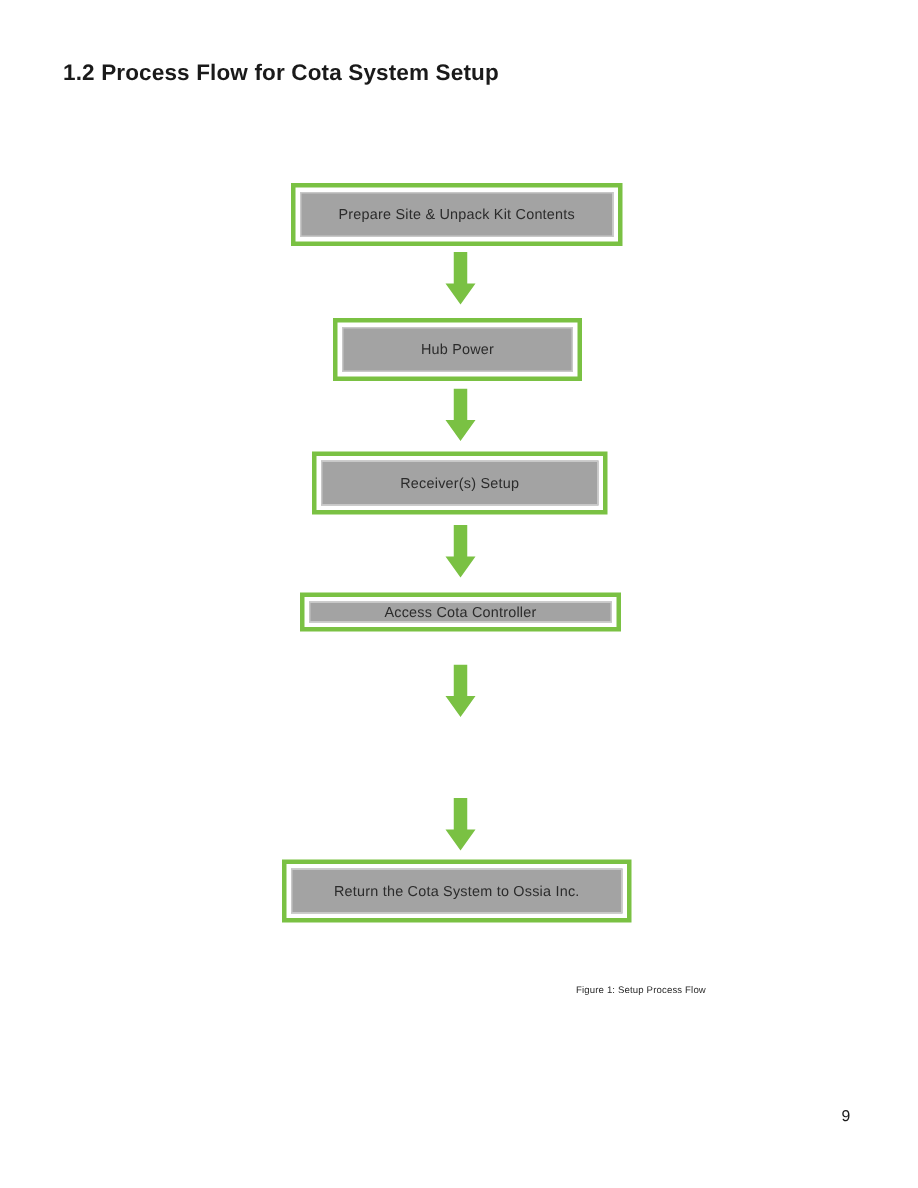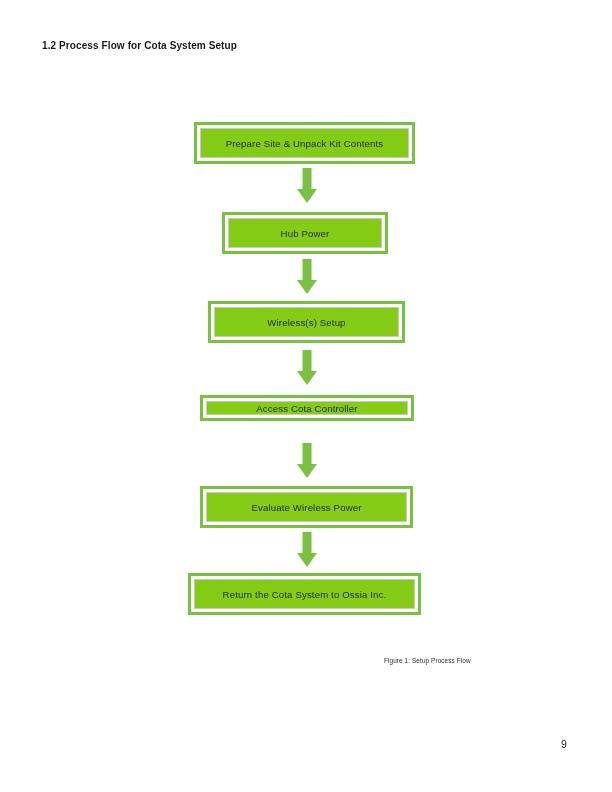--- a/index.html
+++ b/index.html
@@ -22,21 +22,21 @@
     top: 0;
     width: 612px;
     height: 792px;
   }
 
   
   .section-heading {
     position: absolute;
     left: 42px;
     top: 40px;
-    font-size: 10px;
+    font-size: 15px;
     font-weight: bold;
     color: #1a1a1a;
     letter-spacing: 0.1px;
     white-space: nowrap;
   }
 
   
   .flow {
     position: absolute;
     left: 0;
@@ -51,21 +51,21 @@
     border: 3px solid #7ac143;
     background: #ffffff;
     padding: 3px;
   }
 
   .flow-node-inner {
     box-sizing: border-box;
     width: 100%;
     height: 100%;
     border: 1px solid #c8c8c8;
-    background: #84cc16;
+    background: #a3a3a3;
     display: flex;
     align-items: center;
     justify-content: center;
   }
 
   .flow-node-label {
     font-size: 9.6px;
     color: #2b2b2b;
     white-space: nowrap;
     letter-spacing: 0.15px;
@@ -133,21 +133,21 @@
     </div>
 
     <div class="flow-arrow" style="left:296px; top:259px;">
       <svg viewBox="0 0 22 36" xmlns="http://www.w3.org/2000/svg">
         <polygon points="6.5,0 15.5,0 15.5,21 21,21 11,35 1,21 6.5,21" fill="#7ac143"></polygon>
       </svg>
     </div>
 
     <div class="flow-node" style="left:208px; top:301px; width:197px; height:42px;">
       <div class="flow-node-inner">
-        <span class="flow-node-label">Wireless(s) Setup</span>
+        <span class="flow-node-label">Receiver(s) Setup</span>
       </div>
     </div>
 
     <div class="flow-arrow" style="left:296px; top:350px;">
       <svg viewBox="0 0 22 36" xmlns="http://www.w3.org/2000/svg">
         <polygon points="6.5,0 15.5,0 15.5,21 21,21 11,35 1,21 6.5,21" fill="#7ac143"></polygon>
       </svg>
     </div>
 
     <div class="flow-node" style="left:200px; top:395px; width:214px; height:26px;">
@@ -155,25 +155,20 @@
         <span class="flow-node-label">Access Cota Controller</span>
       </div>
     </div>
 
     <div class="flow-arrow" style="left:296px; top:443px;">
       <svg viewBox="0 0 22 36" xmlns="http://www.w3.org/2000/svg">
         <polygon points="6.5,0 15.5,0 15.5,21 21,21 11,35 1,21 6.5,21" fill="#7ac143"></polygon>
       </svg>
     </div>
 
-    <div class="flow-node" style="left:200px; top:486px; width:213px; height:42px;">
-      <div class="flow-node-inner">
-        <span class="flow-node-label">Evaluate Wireless Power</span>
-      </div>
-    </div>
 
     <div class="flow-arrow" style="left:296px; top:532px;">
       <svg viewBox="0 0 22 36" xmlns="http://www.w3.org/2000/svg">
         <polygon points="6.5,0 15.5,0 15.5,21 21,21 11,35 1,21 6.5,21" fill="#7ac143"></polygon>
       </svg>
     </div>
 
     <div class="flow-node" style="left:188px; top:573px; width:233px; height:42px;">
       <div class="flow-node-inner">
         <span class="flow-node-label">Return the Cota System to Ossia Inc.</span>

